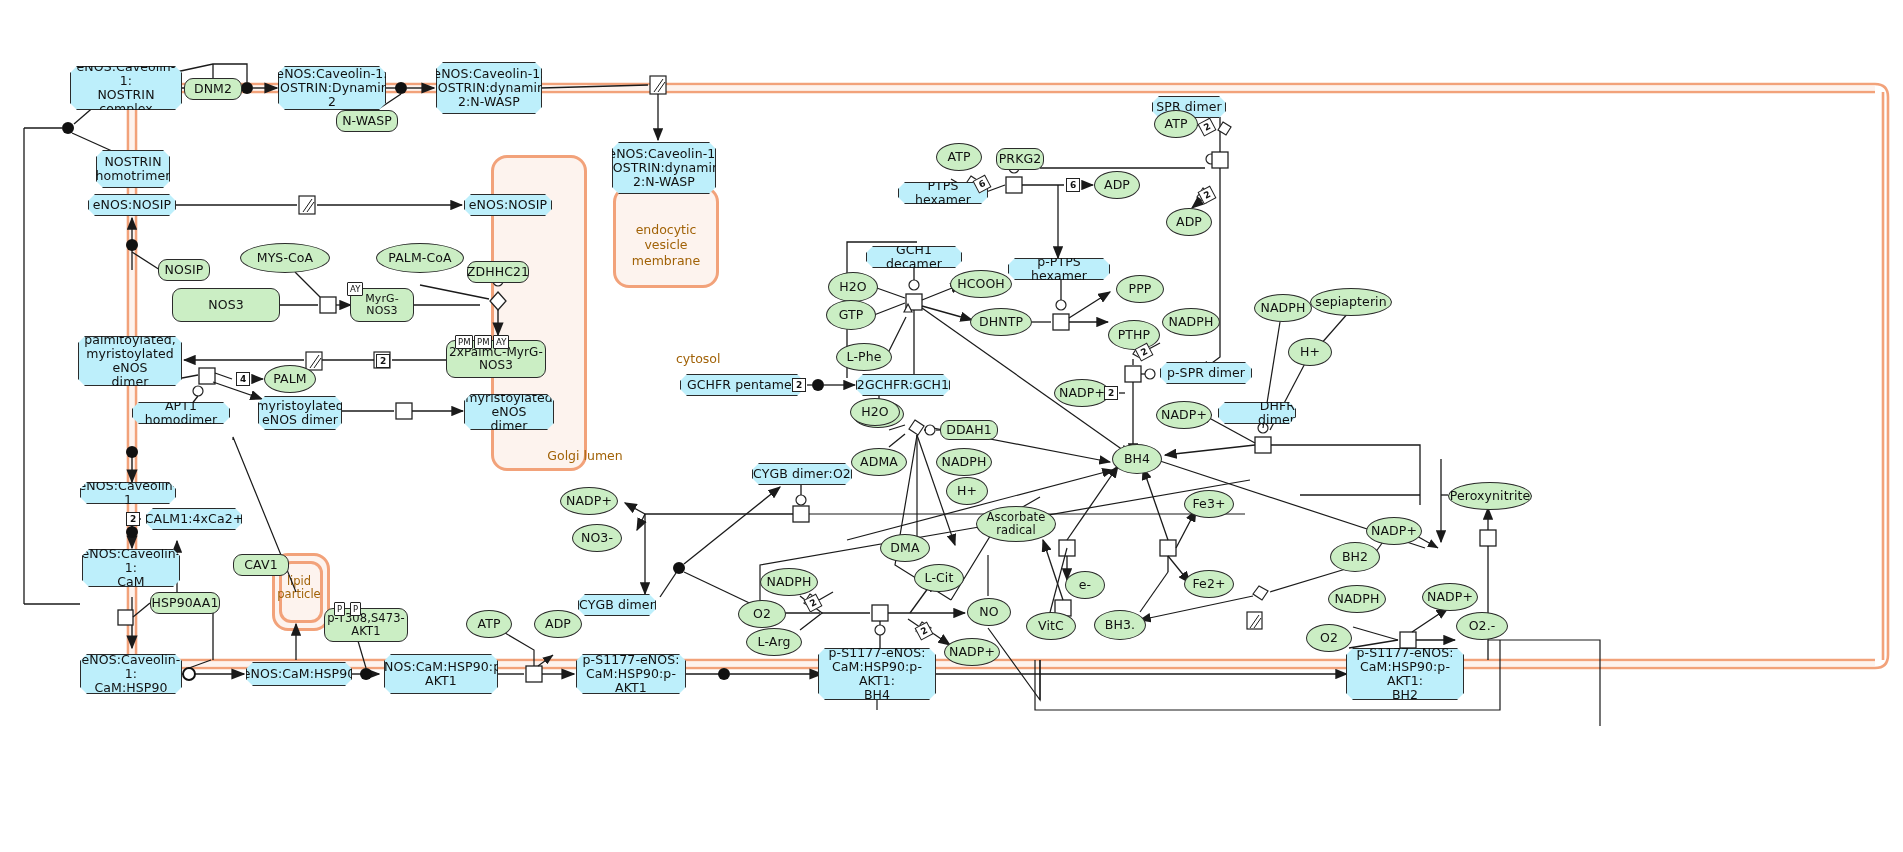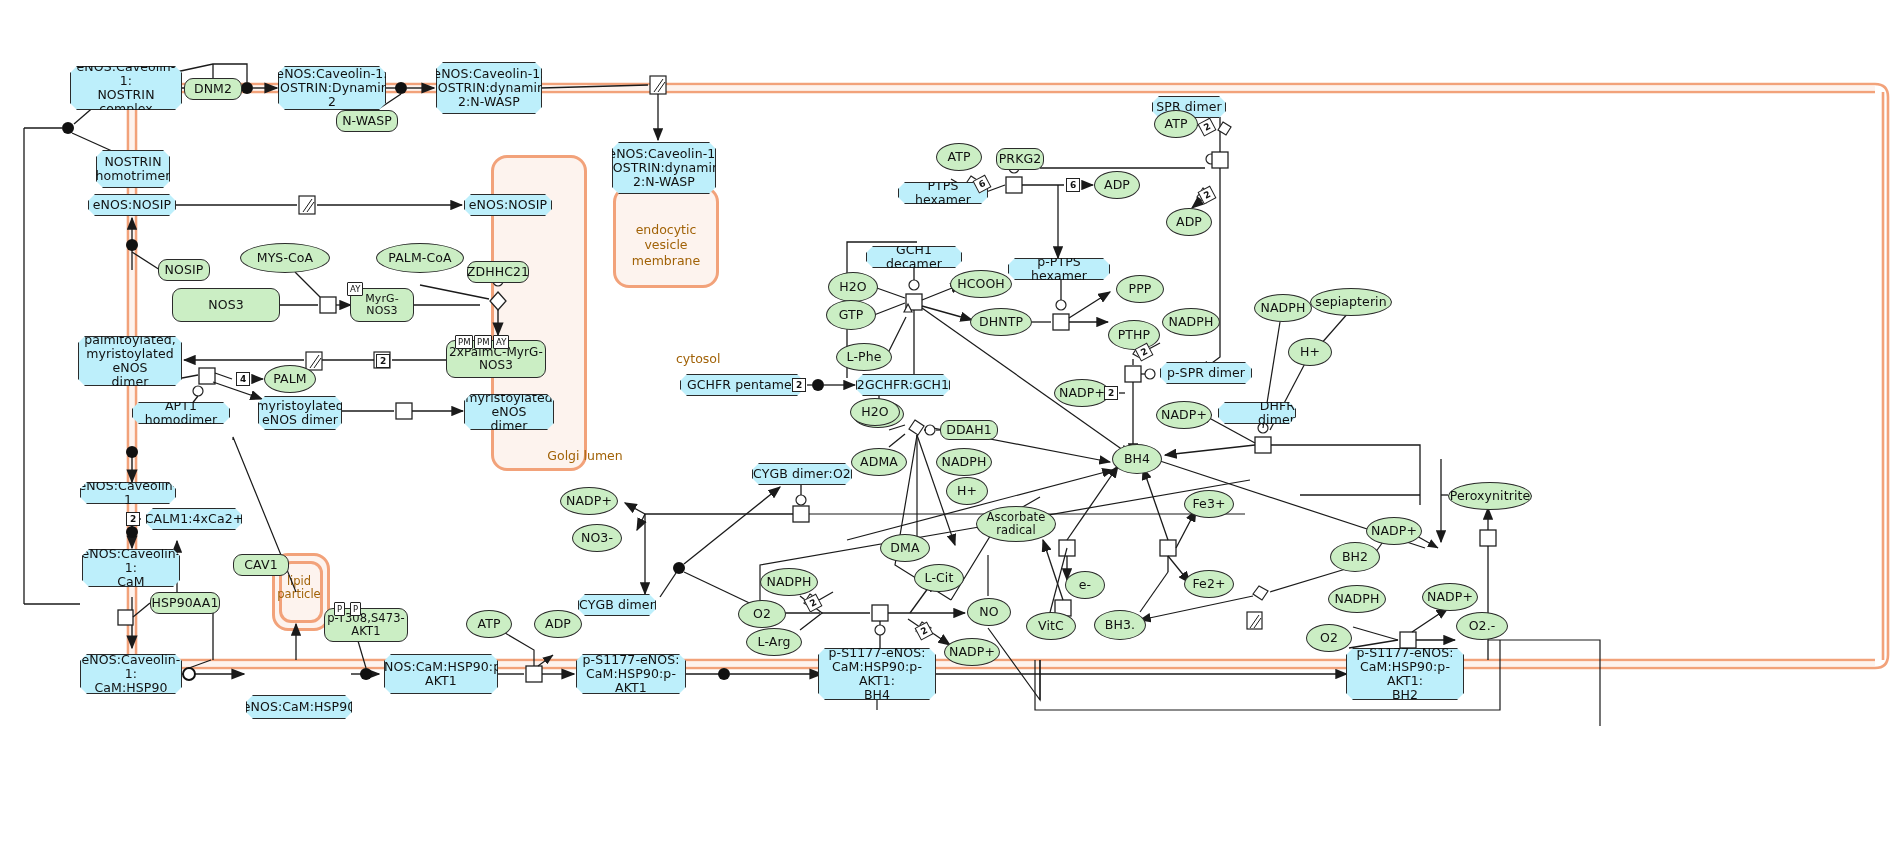--- a/index.html
+++ b/index.html
@@ -386,21 +386,21 @@
 eNOS dimer</div>
   <div class="node complex" style="left:464px;top:394px;width:90px;height:36px;">myristoylated eNOS
 dimer</div>
   <div class="node complex" style="left:132px;top:402px;width:98px;height:22px;">APT1 homodimer</div>
   <div class="node complex" style="left:80px;top:482px;width:96px;height:22px;">eNOS:Caveolin-1</div>
   <div class="node complex" style="left:146px;top:508px;width:96px;height:22px;">CALM1:4xCa2+</div>
   <div class="node complex" style="left:82px;top:549px;width:98px;height:38px;">eNOS:Caveolin-1:
 CaM</div>
   <div class="node complex" style="left:80px;top:654px;width:102px;height:40px;">eNOS:Caveolin-1:
 CaM:HSP90</div>
-  <div class="node complex" style="left:246px;top:662px;width:106px;height:24px;margin-top:33px;">eNOS:CaM:HSP90</div>
+  <div class="node complex" style="left:246px;top:662px;width:106px;height:24px;">eNOS:CaM:HSP90</div>
   <div class="node complex" style="left:384px;top:654px;width:114px;height:40px;">eNOS:CaM:HSP90:p-
 AKT1</div>
   <div class="node complex" style="left:576px;top:654px;width:110px;height:40px;">p-S1177-eNOS:
 CaM:HSP90:p-AKT1</div>
   <div class="node complex" style="left:818px;top:648px;width:118px;height:52px;">p-S1177-eNOS:
 CaM:HSP90:p-AKT1:
 BH4</div>
   <div class="node complex" style="left:1346px;top:648px;width:118px;height:52px;">p-S1177-eNOS:
 CaM:HSP90:p-AKT1:
 BH2</div>

